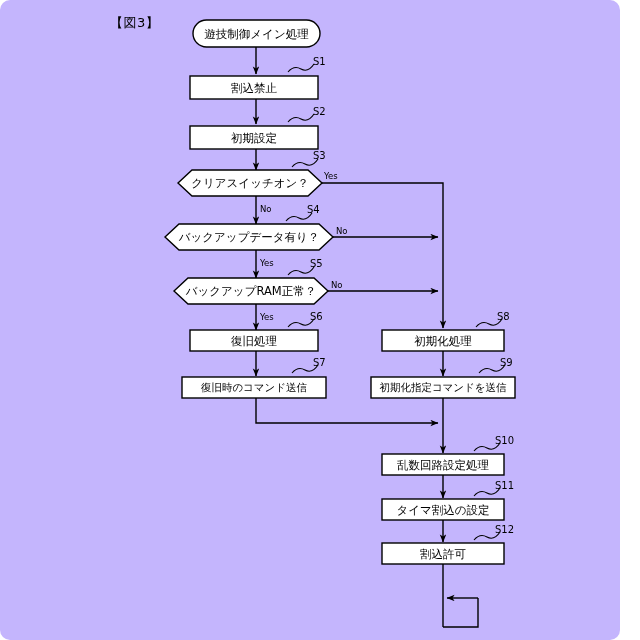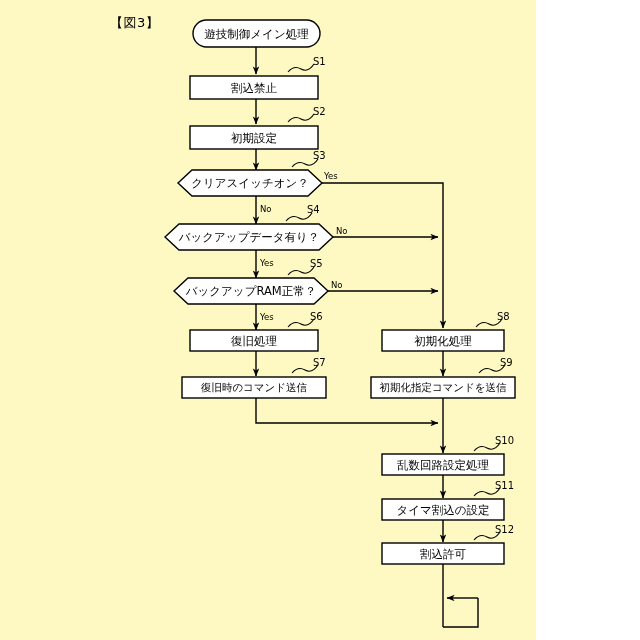--- a/index.html
+++ b/index.html
@@ -2,25 +2,26 @@
 <html><head>
 <meta charset="utf-8">
 <style>
   html, body {
     margin: 0;
     padding: 0;
     background: #ffffff;
   }
   #page {
     position: relative;
-    width: 536px;
+    width: 620px;
     height: 640px;
-    background: #fef9c3;
+    background: #c4b5fd;
     font-family: "DejaVu Sans", "Liberation Sans", sans-serif;
     overflow: hidden;
+    border-radius: 10px;
   }
   #fig-svg {
     position: absolute;
     left: 0;
     top: 0;
     width: 640px;
     height: 640px;
   }
   .fig-title {
     position: absolute;

